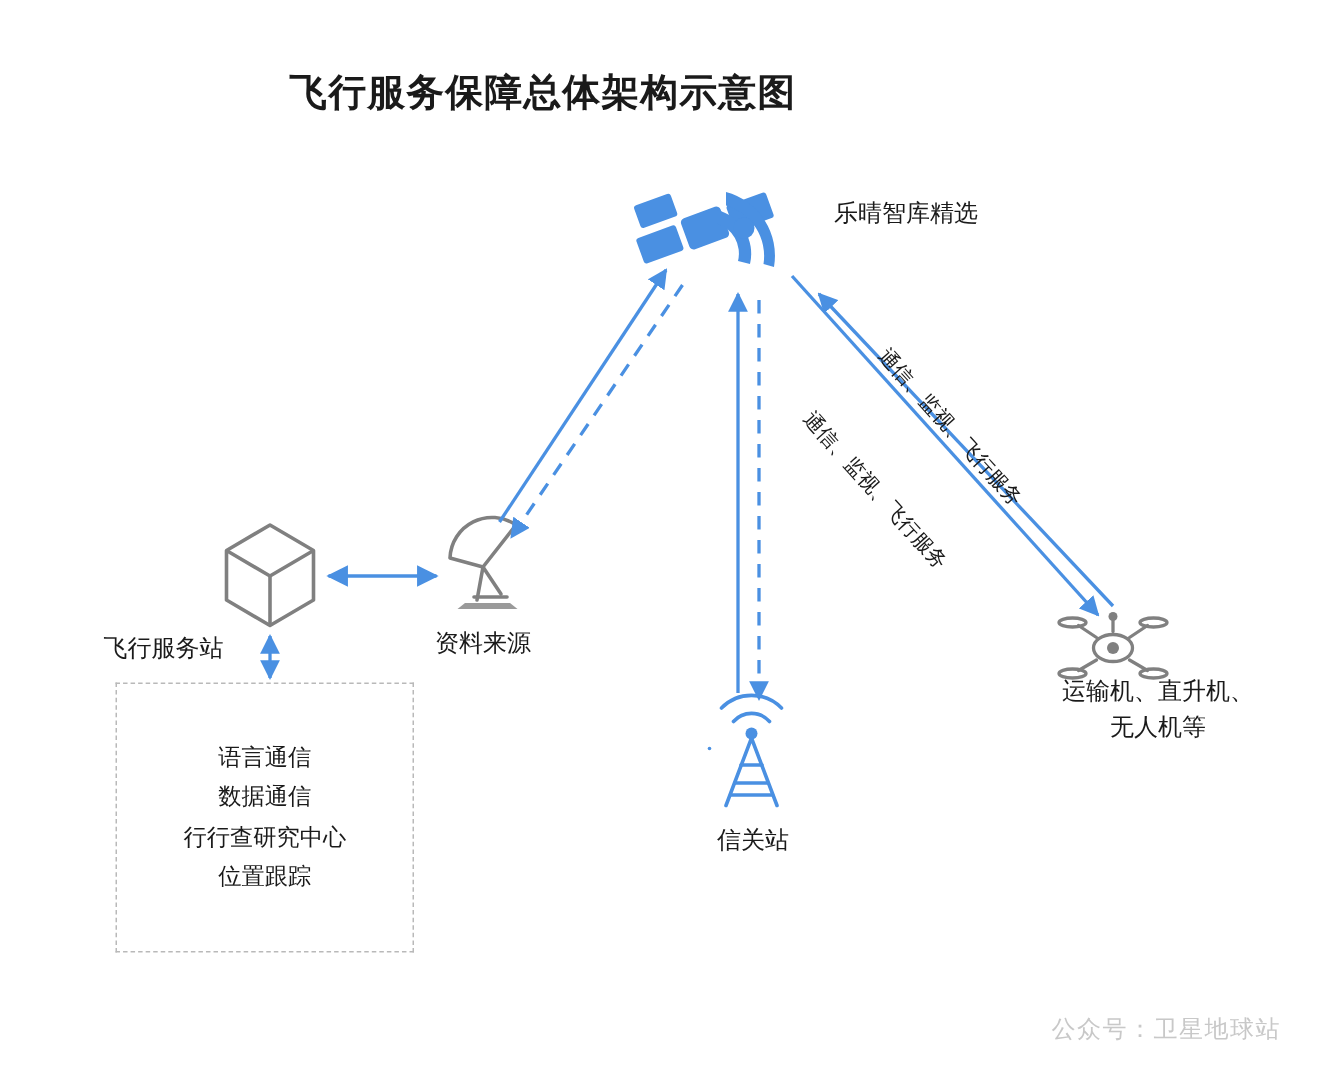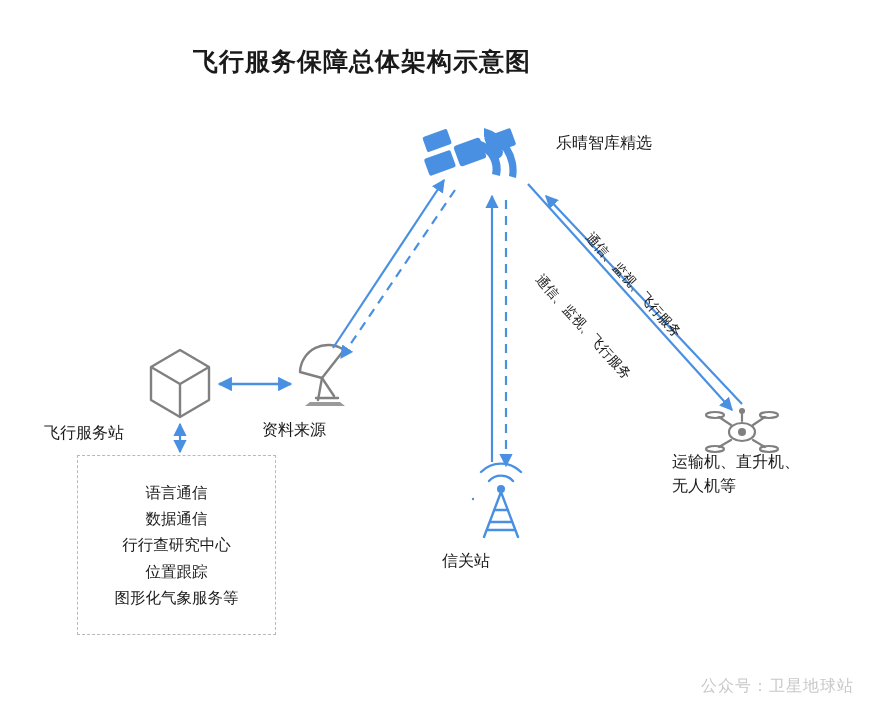--- a/index.html
+++ b/index.html
@@ -36,20 +36,21 @@
     font-size: 25px;
     font-weight: bold;
     letter-spacing: 1px;
     color: #1a1a1a;
     margin-top: 19px;
   }
   .node-label {
     position: absolute;
     font-size: 16px;
     color: #1a1a1a;
+    text-align: center;
     line-height: 1.45;
     white-space: pre-line;
   }
   .lbl-satellite { left: 556px; top: 131px; text-align: left; }
   .lbl-flight-station { left: 44px; top: 421px; width: 130px; }
   .lbl-earth-station { left: 262px; top: 418px; width: 120px; }
   .lbl-gateway { left: 442px; top: 549px; width: 120px; }
   .lbl-aircraft { left: 672px; top: 450px; width: 200px; line-height: 1.5; }
 
   .services-box {
@@ -195,18 +196,17 @@
 无人机等</div>
 
   <div class="link-label link-label-1">通信、监视、飞行服务</div>
   <div class="link-label link-label-2">通信、监视、飞行服务</div>
 
   <div class="services-box">
     <div>语言通信</div>
     <div>数据通信</div>
     <div>行行查研究中心</div>
     <div>位置跟踪</div>
-    <div>图形化气象服务等</div>
   </div>
 
   <div class="watermark">公众号：卫星地球站</div>
 
 </div>
 
 </body></html>

